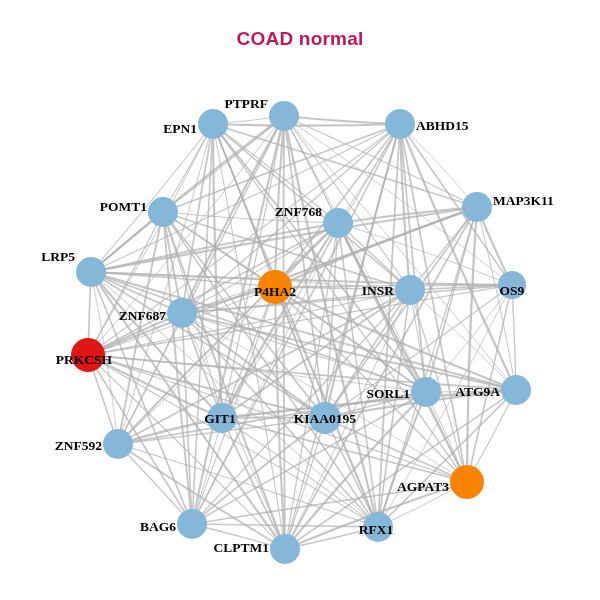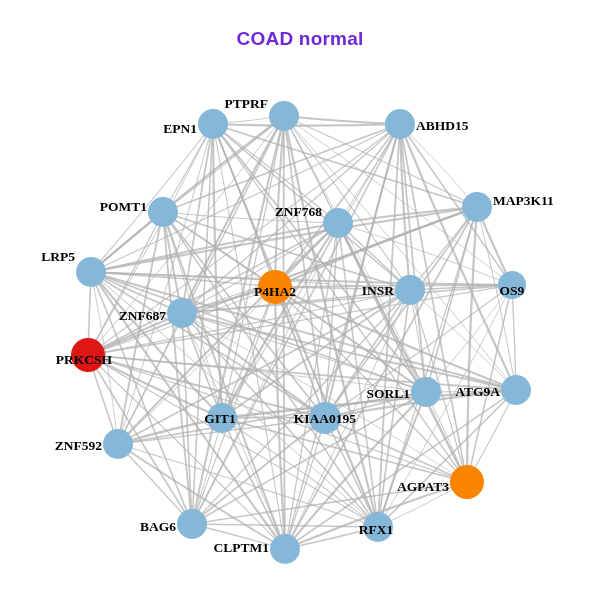--- a/index.html
+++ b/index.html
@@ -17,21 +17,21 @@
   }
   #chart-title {
     position: absolute;
     left: 0;
     top: 28px;
     width: 600px;
     text-align: center;
     font-family: "Liberation Sans", "DejaVu Sans", sans-serif;
     font-weight: bold;
     font-size: 19px;
-    color: #6d28d9;
+    color: #be185d;
     letter-spacing: 0.2px;
   }
   #network-svg {
     position: absolute;
     left: 0;
     top: 0;
     width: 600px;
     height: 600px;
   }
   .edge-line {

